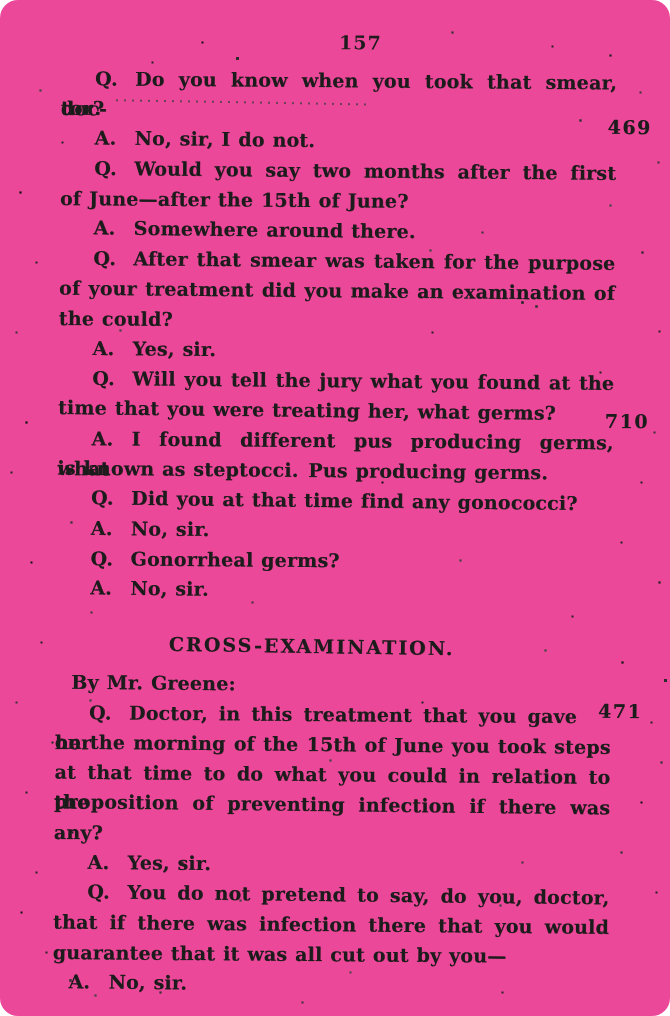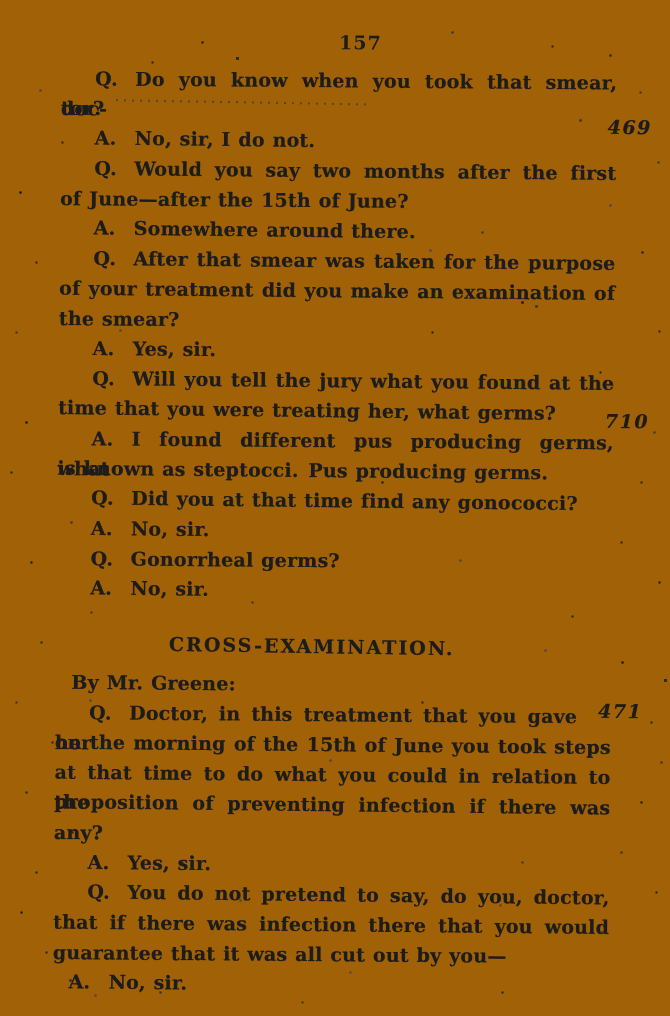--- a/index.html
+++ b/index.html
@@ -1,21 +1,21 @@
 <!DOCTYPE html>
 <html><head>
 <meta charset="utf-8">
 <style>
   html,body{margin:0;padding:0;}
   body{
     width:670px;height:1016px;overflow:hidden;background:#ffffff;
     font-family:"DejaVu Serif","Liberation Serif",serif;
     color:#1c1c1c;position:relative;
   }
-  .page{position:absolute;inset:0;background:#a16207;}
+  .page{position:absolute;inset:0;background:#ec4899;border-radius:18px;}
   .sheet{
     position:absolute;left:0;top:0;width:670px;height:1016px;
     transform:rotate(0.55deg);transform-origin:0 508px;
   }
   .pagenum{
     margin:24px 0 8px 42px;height:30px;line-height:30px;
     text-align:center;font-size:19px;font-weight:bold;letter-spacing:1px;
   }
   .col{padding:0 0 0 57px;width:556px;}
   .line{
@@ -31,21 +31,21 @@
   .line:nth-child(3n){transform:rotate(0.12deg);}
   .line:nth-child(4n+1){transform:rotate(-0.1deg);}
   .heading{
     margin-top:26px;height:30px;line-height:30px;font-size:19px;font-weight:bold;
     letter-spacing:2px;text-align:center;width:500px;margin-left:6px;
     transform:rotate(0.35deg);text-shadow:0.3px 0.2px 0 rgba(20,20,20,0.5);
   }
   .byline{margin-top:8px;}
   .mnum{
     position:absolute;left:604px;font-size:19px;font-weight:bold;
-    letter-spacing:1.5px;text-shadow:0.3px 0.2px 0 rgba(20,20,20,0.5);font-style:italic;
+    letter-spacing:1.5px;text-shadow:0.3px 0.2px 0 rgba(20,20,20,0.5);
   }
   .m1{top:110px;}
   .m2{top:404px;}
   .m3{top:694px;left:600px;}
   .erased-dots{
     position:absolute;left:112px;top:99px;width:252px;height:2px;opacity:.75;
     background:repeating-linear-gradient(90deg,#3d3d3d 0 1.8px,transparent 1.8px 8px);
     transform:rotate(0.4deg);
   }
   .noise,.noise2{position:absolute;left:0;top:0;width:1px;height:1px;background:transparent;}
@@ -85,21 +85,21 @@
 
     <div class="col">
       <div class="line ind j"><span class="spk">Q.</span><span>Do you know when you took that smear, doc-</span></div>
       <div class="line"><span>tor?</span></div>
       <div class="line ind"><span class="spk">A.</span><span>No, sir, I do not.</span></div>
       <div class="line ind j"><span class="spk">Q.</span><span>Would you say two months after the first</span></div>
       <div class="line"><span>of June—after the 15th of June?</span></div>
       <div class="line ind"><span class="spk">A.</span><span>Somewhere around there.</span></div>
       <div class="line ind j"><span class="spk">Q.</span><span>After that smear was taken for the purpose</span></div>
       <div class="line j"><span>of your treatment did you make an examination of</span></div>
-      <div class="line"><span>the smear?</span></div>
+      <div class="line"><span>the could?</span></div>
       <div class="line ind"><span class="spk">A.</span><span>Yes, sir.</span></div>
       <div class="line ind j"><span class="spk">Q.</span><span>Will you tell the jury what you found at the</span></div>
       <div class="line"><span>time that you were treating her, what germs?</span></div>
       <div class="line ind j"><span class="spk">A.</span><span>I found different pus producing germs, what</span></div>
       <div class="line"><span>is known as steptocci. Pus producing germs.</span></div>
       <div class="line ind"><span class="spk">Q.</span><span>Did you at that time find any gonococci?</span></div>
       <div class="line ind"><span class="spk">A.</span><span>No, sir.</span></div>
       <div class="line ind"><span class="spk">Q.</span><span>Gonorrheal germs?</span></div>
       <div class="line ind"><span class="spk">A.</span><span>No, sir.</span></div>
 

